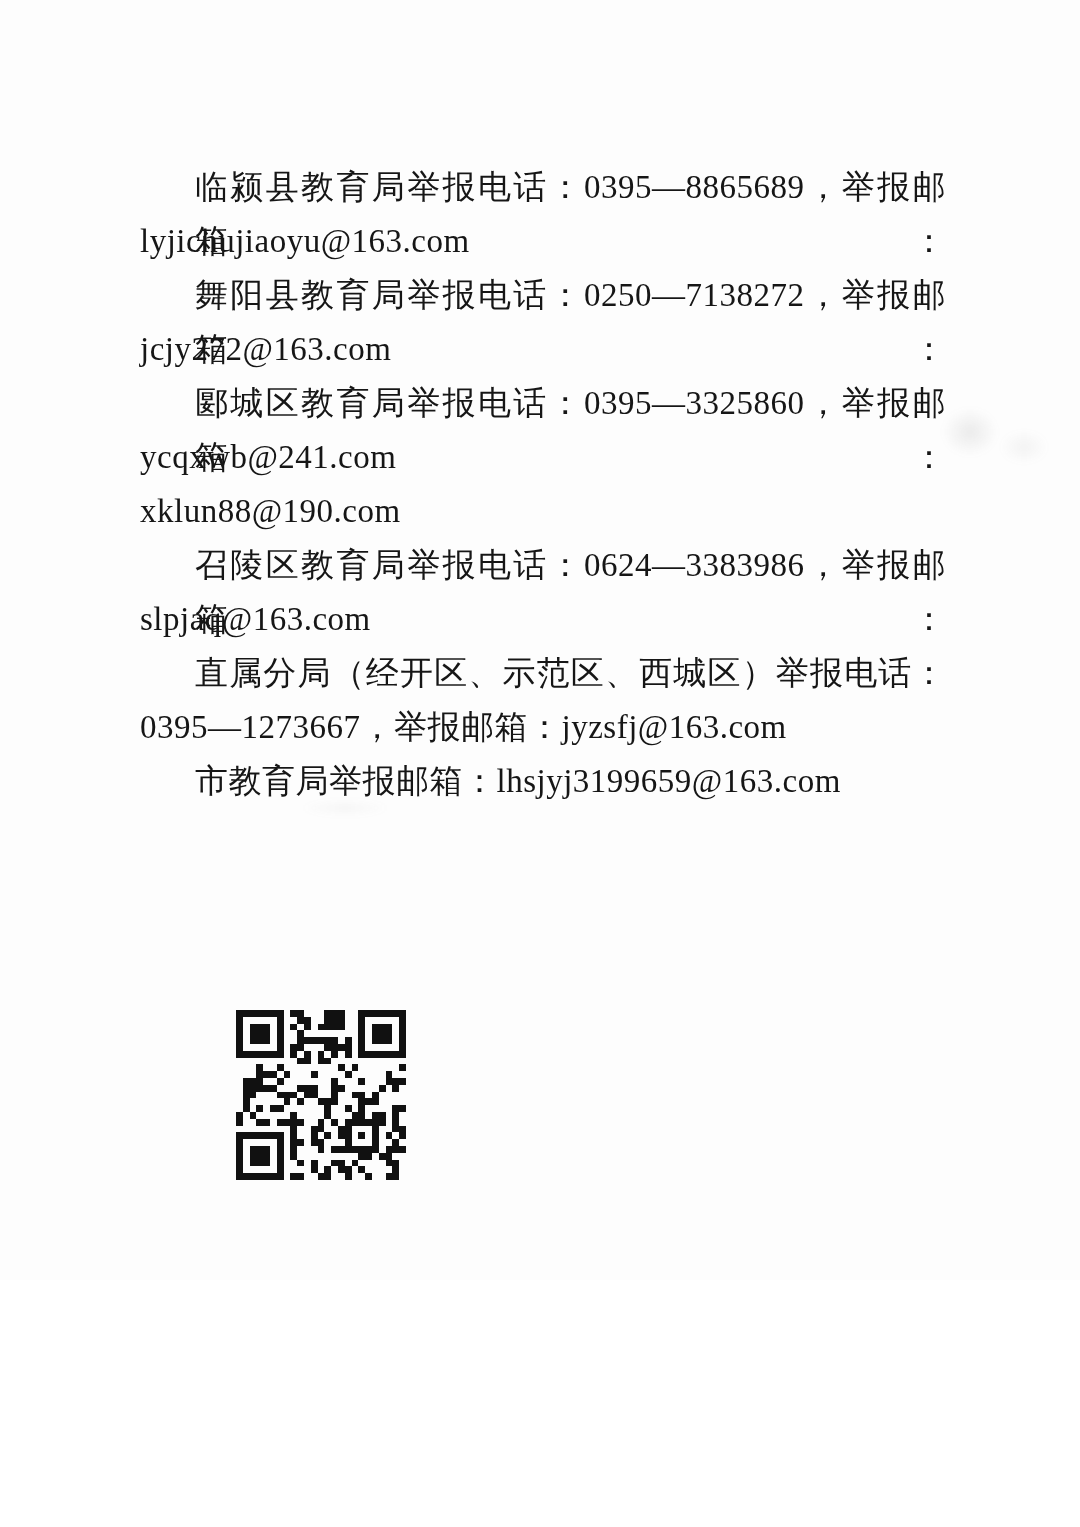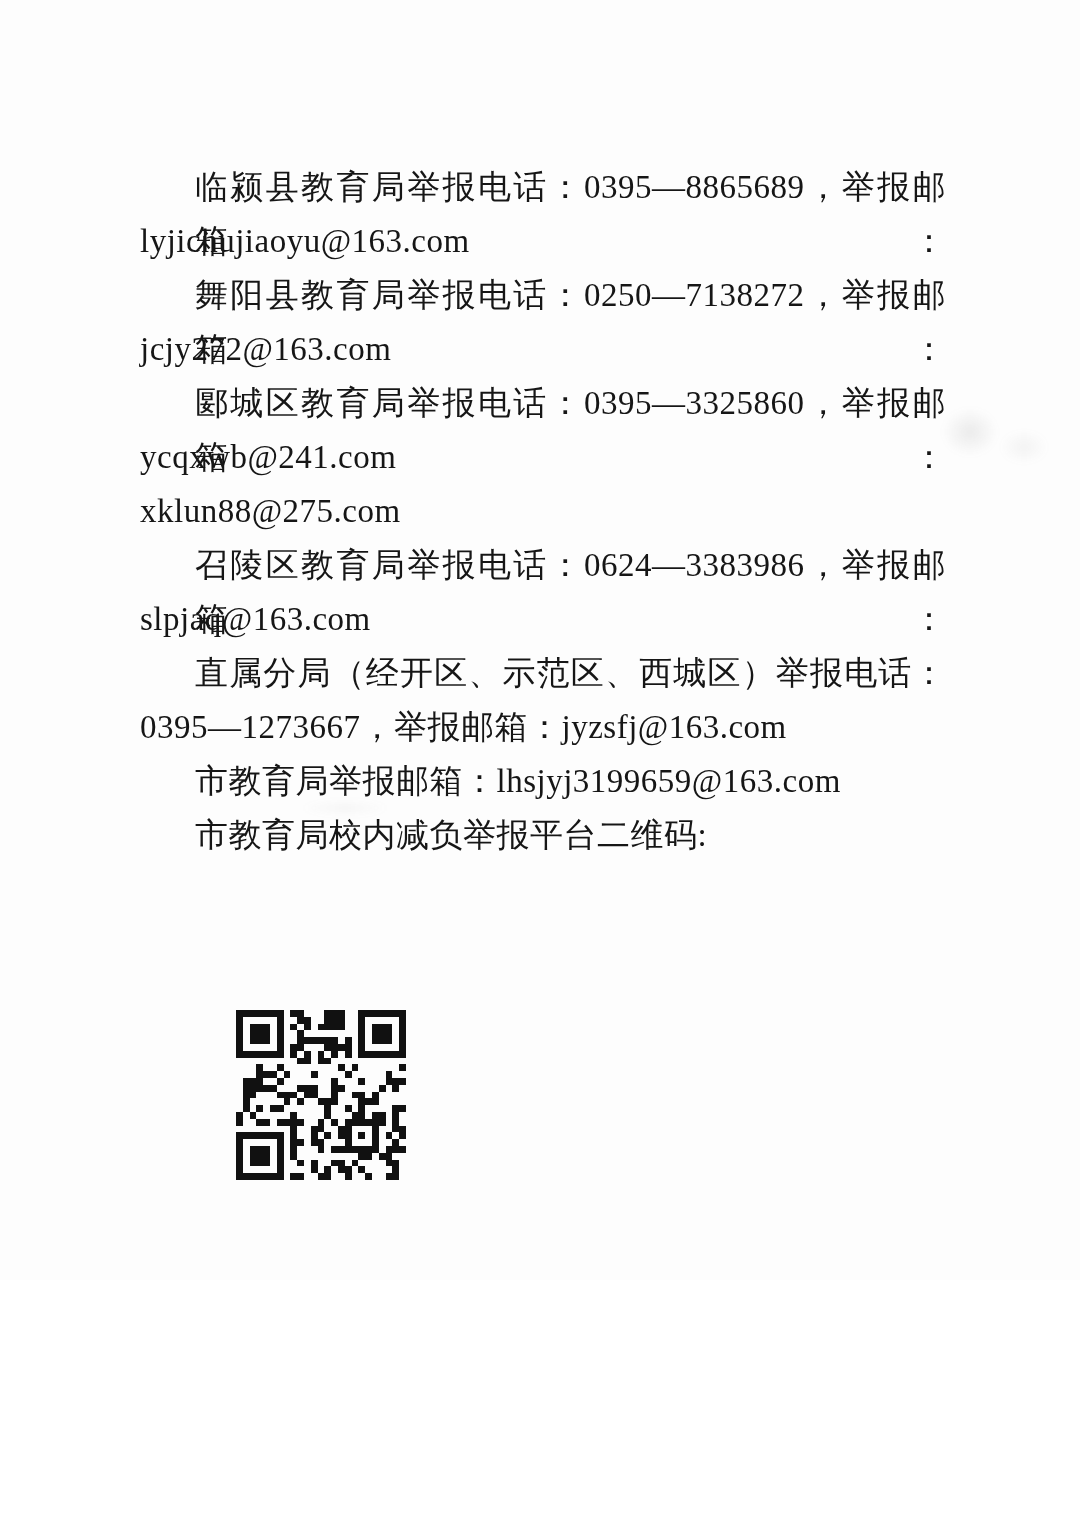--- a/index.html
+++ b/index.html
@@ -82,27 +82,26 @@
 
 <div class="page">
 
   <div class="text-block" id="text-block">
       <div class="line indent justify">临颍县教育局举报电话：0395—8865689，举报邮箱：</div>
       <div class="line">lyjichujiaoyu@163.com</div>
       <div class="line indent justify">舞阳县教育局举报电话：0250—7138272，举报邮箱：</div>
       <div class="line">jcjy272@163.com</div>
       <div class="line indent justify">郾城区教育局举报电话：0395—3325860，举报邮箱：</div>
       <div class="line">ycqxwb@241.com</div>
-      <div class="line">xklun88@275.com</div>
+      <div class="line">xklun88@190.com</div>
       <div class="line indent justify">召陵区教育局举报电话：0624—3383986，举报邮箱：</div>
       <div class="line">slpjaq@163.com</div>
       <div class="line indent justify">直属分局（经开区、示范区、西城区）举报电话：</div>
       <div class="line">0395—1273667，举报邮箱：jyzsfj@163.com</div>
       <div class="line indent">市教育局举报邮箱：lhsjyj3199659@163.com</div>
-      <div class="line indent">市教育局校内减负举报平台二维码:</div>
     </div>
 
   <div class="qr-wrap">
     <svg id="qr-svg" xmlns="http://www.w3.org/2000/svg" viewBox="0 0 25 25">
         <rect x="0" y="0" width="1" height="1" fill="#111111"></rect>
         <rect x="1" y="0" width="1" height="1" fill="#111111"></rect>
         <rect x="2" y="0" width="1" height="1" fill="#111111"></rect>
         <rect x="3" y="0" width="1" height="1" fill="#111111"></rect>
         <rect x="4" y="0" width="1" height="1" fill="#111111"></rect>
         <rect x="5" y="0" width="1" height="1" fill="#111111"></rect>

